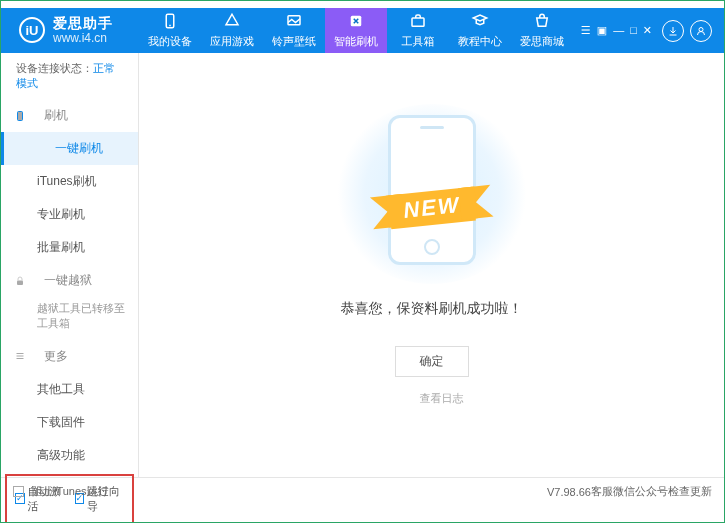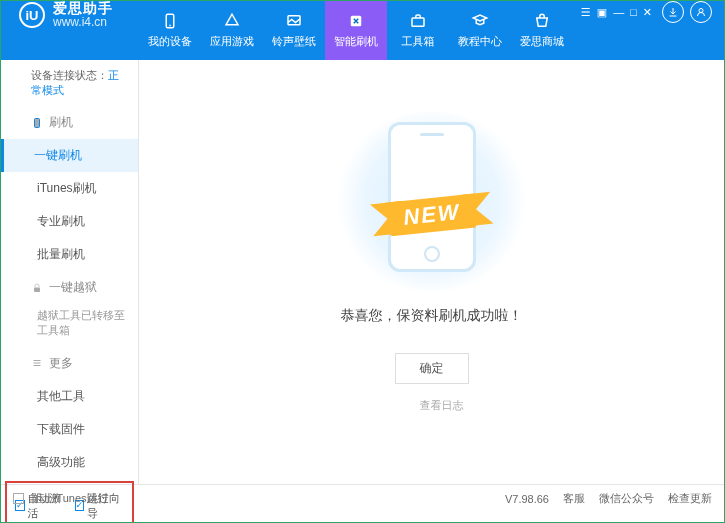--- a/index.html
+++ b/index.html
@@ -1,57 +1,57 @@
 <!DOCTYPE html>
 <html><head>
 <meta charset="utf-8">
 <style>
 * { margin: 0; padding: 0; box-sizing: border-box; font-family: "Microsoft YaHei", Arial, sans-serif; }
 body { background: #fff; width: 725px; height: 523px; overflow: hidden; border: 1px solid #2aa565; }
-.header { background: #0e88e8; height: 59px; display: flex; align-items: flex-start; padding: 0 12px 0 18px; color: #fff; }
+.header { background: #0e88e8; height: 45px; display: flex; align-items: center; padding: 0 12px 0 18px; color: #fff; margin-top: 7px; }
 .logo-area { display: flex; align-items: center; gap: 8px; width: 120px; }
 .logo-circle { width: 26px; height: 26px; border: 2px solid #fff; border-radius: 50%; display: flex; align-items: center; justify-content: center; font-weight: bold; font-size: 13px; }
 .logo-text { display: flex; flex-direction: column; line-height: 1.1; }
 .logo-title { font-size: 14px; font-weight: bold; letter-spacing: 1px; }
 .logo-url { font-size: 12px; opacity: 0.85; }
 .nav { display: flex; height: 100%; }
 .nav-item { width: 62px; display: flex; flex-direction: column; align-items: center; justify-content: center; font-size: 11px; gap: 4px; cursor: pointer; }
 .nav-item.active { background: #8b5cf6; }
 .nav-icon { width: 18px; height: 18px; }
 .header-right { margin-left: auto; display: flex; align-items: center; gap: 6px; }
 .win-controls { display: flex; gap: 6px; font-size: 11px; margin-right: 4px; }
 .circle-btn { width: 22px; height: 22px; border: 1.5px solid #fff; border-radius: 50%; display: flex; align-items: center; justify-content: center; }
 .body-area { display: flex; height: 424px; }
 .sidebar { width: 138px; border-right: 1px solid #e5e5e5; display: flex; flex-direction: column; font-size: 12px; color: #555; }
-.conn-status { padding: 8px 15px; font-size: 11px; color: #666; margin-left: 15px; }
+.conn-status { padding: 8px 15px; font-size: 11px; color: #666; }
 .conn-value { color: #0e88e8; }
-.side-section { display: flex; align-items: center; gap: 6px; padding: 8px 30px; color: #888; font-size: 12px; }
+.side-section { display: flex; align-items: center; gap: 18px; padding: 8px 13px; color: #888; font-size: 12px; }
 .side-item { padding: 8px 10px 8px 36px; cursor: pointer; color: #555; }
-.side-item.active { background: #e7f3fd; color: #0e88e8; border-left: 3px solid #0e88e8; padding-left: 30px; }
+.side-item.active { background: #e7f3fd; color: #0e88e8; border-left: 3px solid #0e88e8; padding-left: 51px; }
 .side-note { font-size: 11px; color: #999; padding: 4px 10px 8px 36px; line-height: 1.4; }
 .checkbox-row { display: flex; gap: 10px; padding: 8px 8px; border: 2px solid #d9413e; margin: 2px 4px; }
 .cb { display: flex; align-items: center; gap: 3px; font-size: 11px; color: #555; }
 .cb-box { width: 11px; height: 11px; border: 1px solid #0e88e8; display: flex; align-items: center; justify-content: center; color: #0e88e8; font-size: 9px; line-height: 1; }
 .main { flex: 1; position: relative; display: flex; flex-direction: column; align-items: center; justify-content: center; }
 .illus { width: 200px; height: 180px; position: relative; margin-top: -20px; }
 .glow { position: absolute; inset: 0; border-radius: 50%; background: radial-gradient(circle, #d9f0ff 0%, #eaf6ff 50%, transparent 70%); }
 .phone { position: absolute; left: 50%; top: 48%; transform: translate(-50%, -50%); width: 88px; height: 150px; background: #fff; border: 3px solid #d0e8f8; border-radius: 12px; }
 .phone::before { content: ""; position: absolute; top: 8px; left: 50%; transform: translateX(-50%); width: 24px; height: 3px; background: #cfe6f5; border-radius: 2px; }
 .phone::after { content: ""; position: absolute; bottom: 7px; left: 50%; transform: translateX(-50%); width: 12px; height: 12px; border: 2px solid #cfe6f5; border-radius: 50%; }
 .ribbon { position: absolute; left: 50%; top: 58%; transform: translate(-50%, -50%) rotate(-6deg); background: #ffb92e; color: #fff; font-weight: 900; font-size: 22px; letter-spacing: 2px; padding: 4px 14px; font-style: italic; }
 .ribbon::before, .ribbon::after { content: ""; position: absolute; top: 0; width: 0; height: 0; border: 16px solid #ffb92e; }
 .ribbon::before { left: -18px; border-left-color: transparent; }
 .ribbon::after { right: -18px; border-right-color: transparent; }
 .success-text { margin-top: 16px; font-size: 14px; color: #444; }
 .ok-btn { margin-top: 28px; border: 1px solid #ddd; background: #fff; padding: 6px 24px; font-size: 12px; color: #555; cursor: pointer; }
 .log-link { margin-top: 14px; font-size: 11px; color: #aaa; cursor: pointer; margin-left: 20px; }
 .footer { height: 28px; border-top: 1px solid #e5e5e5; display: flex; align-items: center; padding: 0 12px; font-size: 11px; color: #666; }
 .footer-cb { display: flex; align-items: center; gap: 8px; }
 .footer-cb-box { width: 11px; height: 11px; border: 1px solid #aaa; }
-.footer-right { margin-left: auto; display: flex; gap: 14px; align-items: center; }
+.footer-right { margin-left: auto; display: flex; align-items: center; }
 .section-icon { width: 12px; height: 12px; fill: #aaa; }
 </style>
 </head>
 <body>
 
 <div class="header">
   <div class="logo-area">
     <div class="logo-circle">iU</div>
     <div class="logo-text">
       <span class="logo-title">爱思助手</span>

